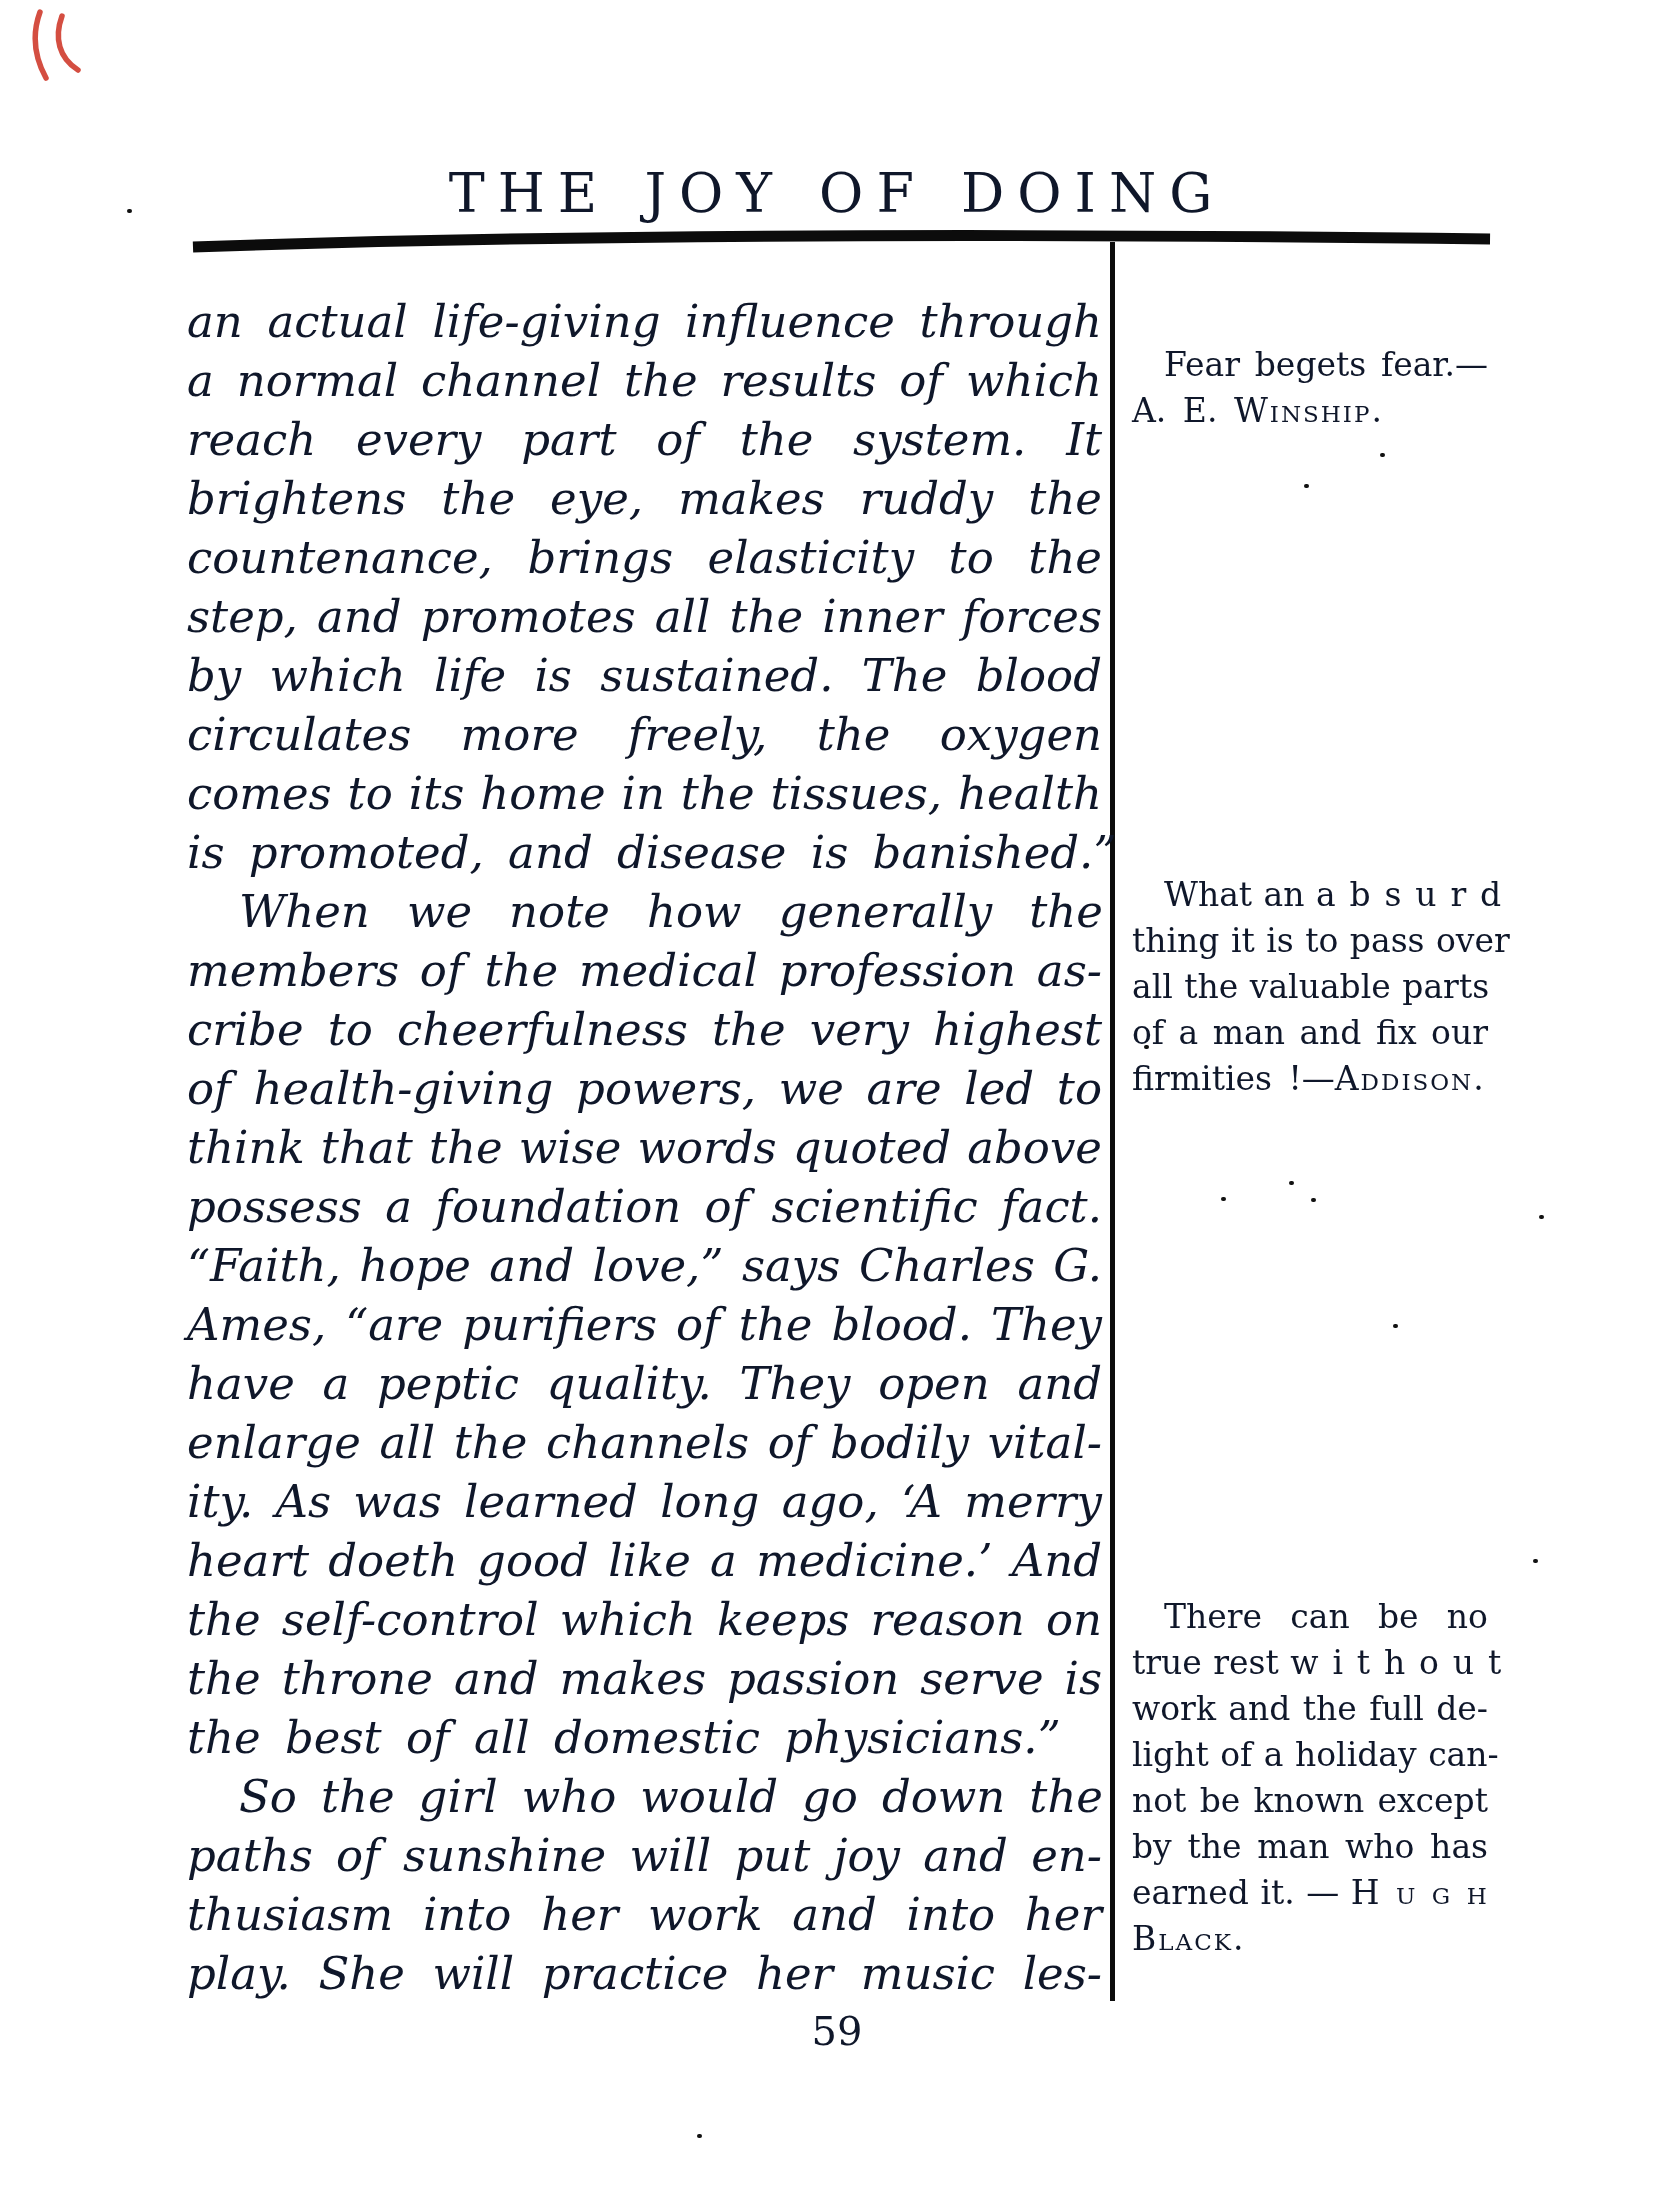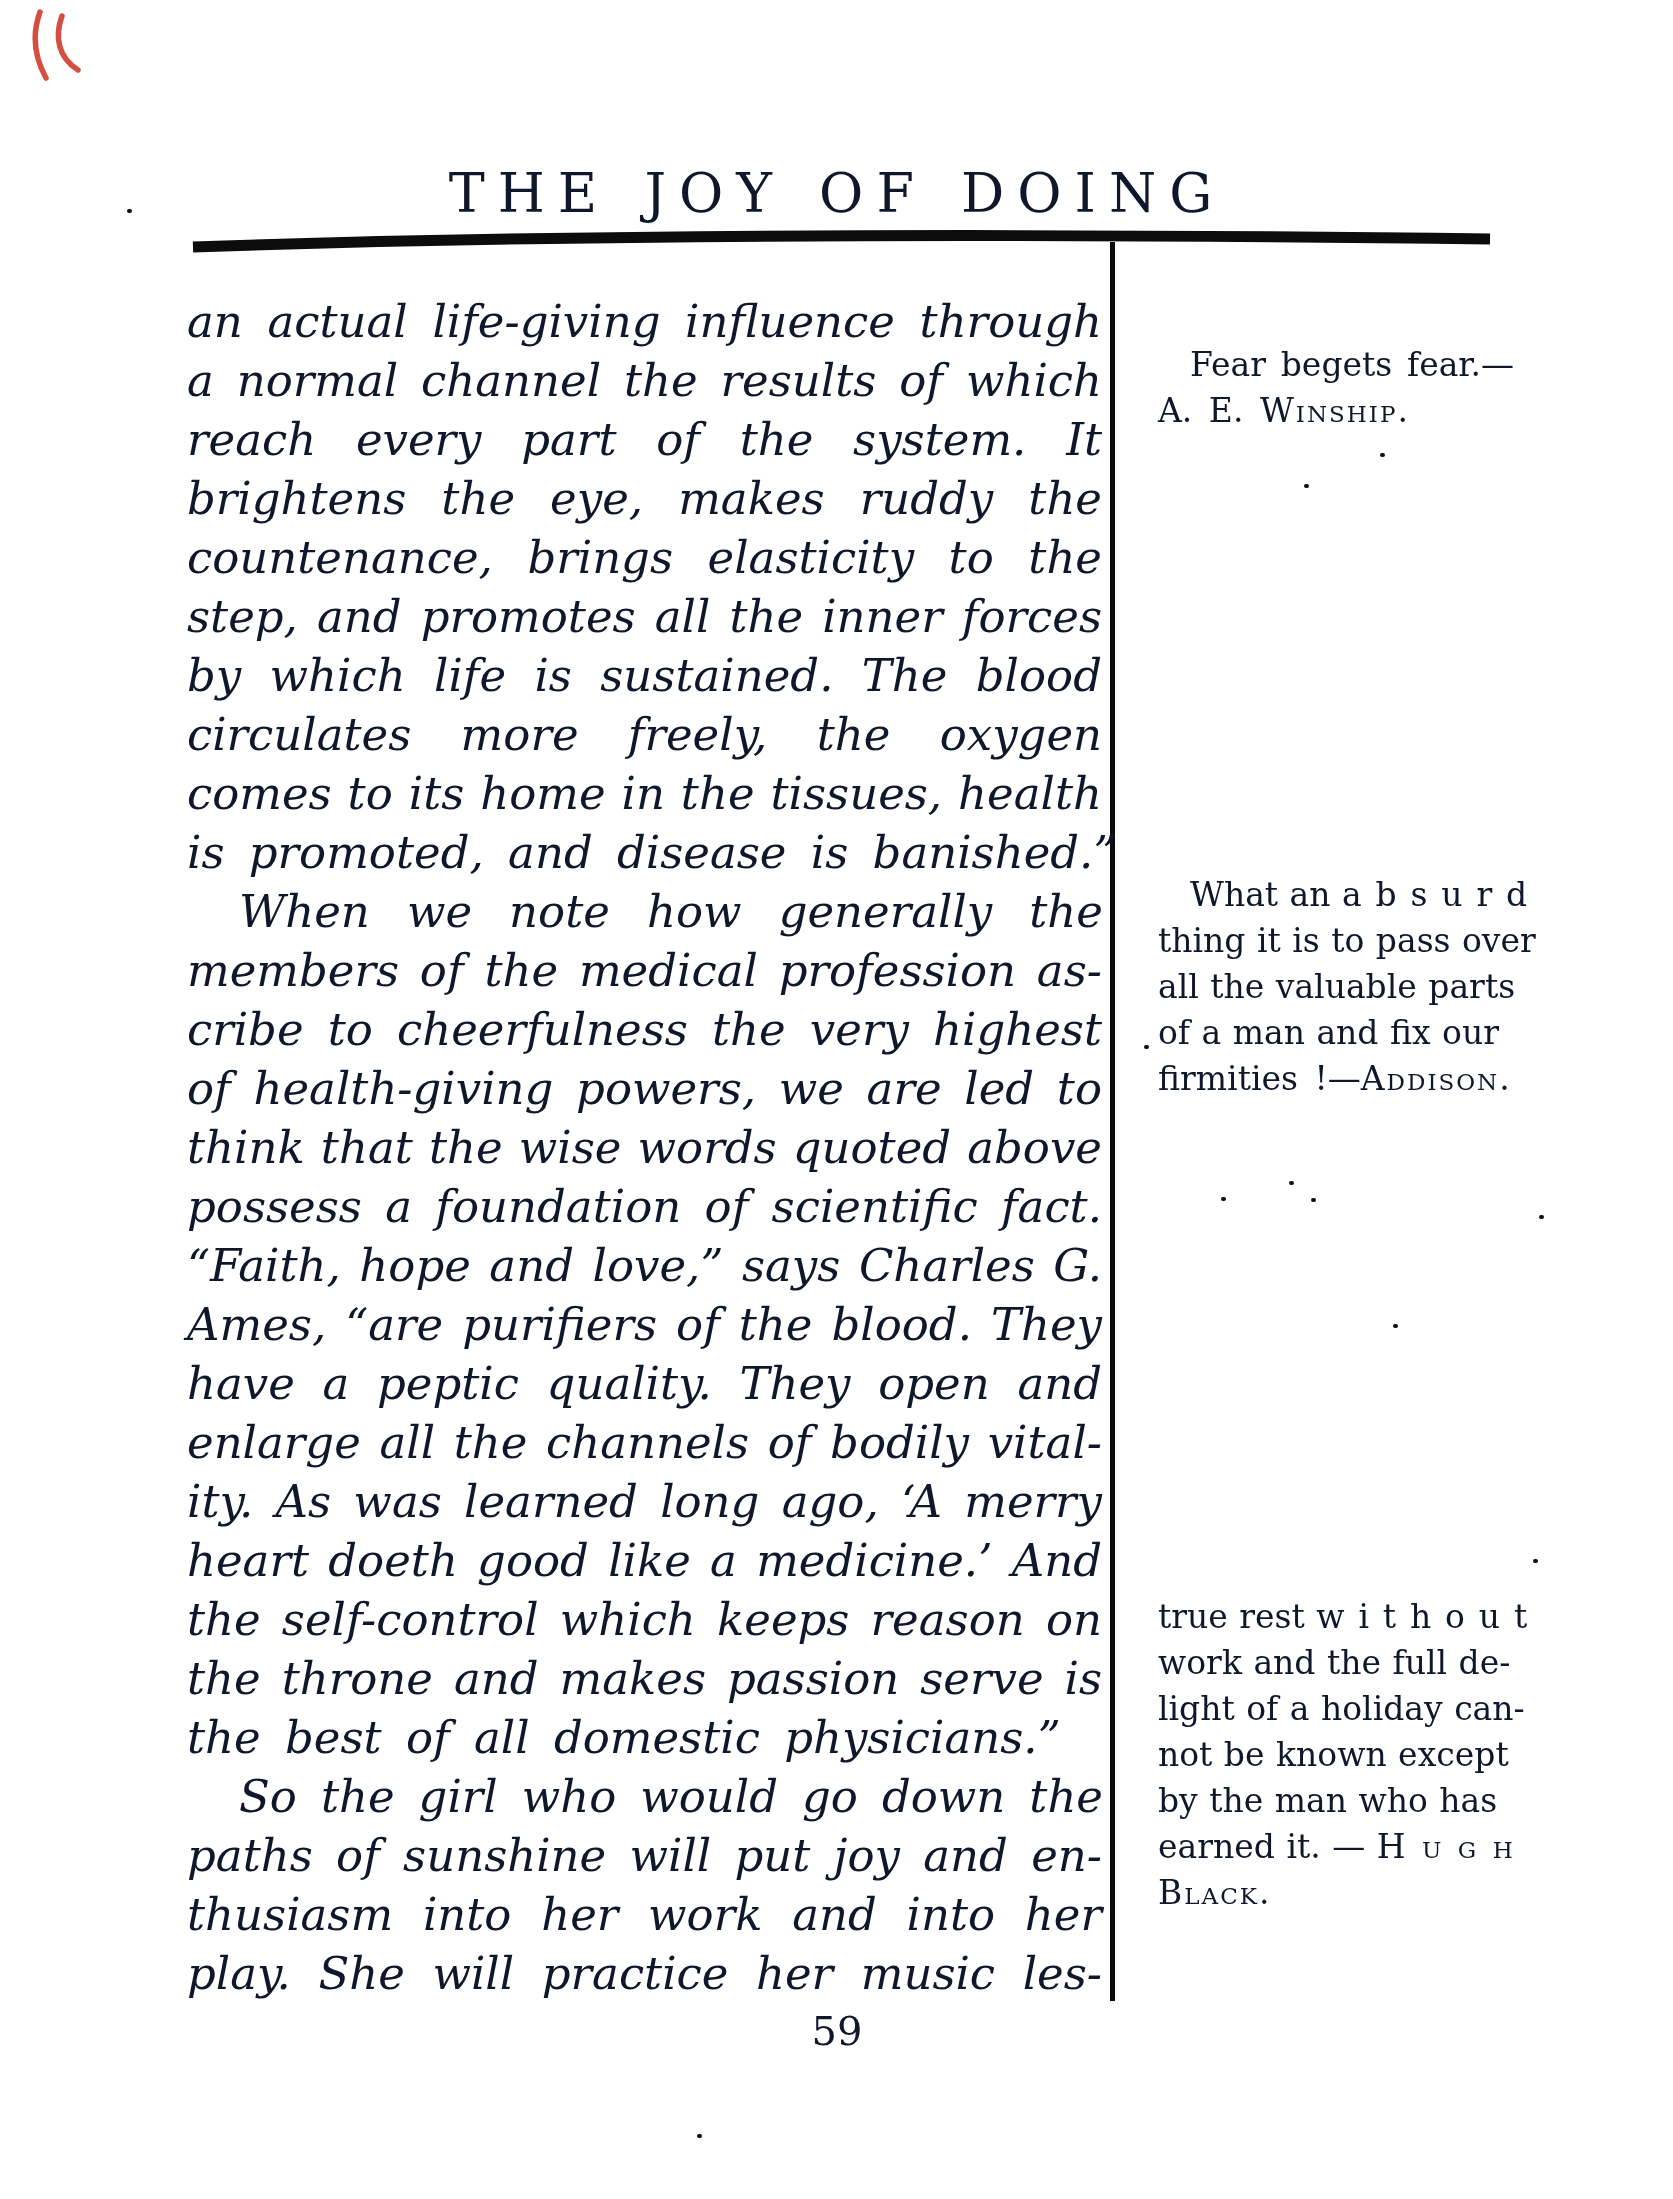--- a/index.html
+++ b/index.html
@@ -60,21 +60,20 @@
     width: 356px;
   }
   .margin-note .nline {
     height: 46px;
     line-height: 46px;
     font-size: 33px;
     text-align: justify;
     text-align-last: justify;
     white-space: nowrap;
     word-spacing: 1px;
-    margin-left: 26px;
   }
   .margin-note .nline.end { text-align: right; text-align-last: left; word-spacing: 6px; }
   .margin-note .nline.indent { padding-left: 32px; width: 324px; }
   .sc { font-variant: small-caps; letter-spacing: 2px; }
   .spaced { letter-spacing: 0.42em; }
   .sc.spaced { letter-spacing: 0.5em; }
 
   
   #page-number {
     position: absolute;
@@ -151,20 +150,21 @@
       <div class="nline end"><span class="">A. E. </span><span class="sc ">Winship.</span></div>
     </div>
     <div class="margin-note" style="top: 872px;">
       <div class="nline indent"><span class="">What an </span><span class="spaced">absurd</span></div>
       <div class="nline"><span class="">thing it is to pass over</span></div>
       <div class="nline"><span class="">all the valuable parts</span></div>
       <div class="nline"><span class="">of a man and fix our</span></div>
       <div class="nline end"><span class="">firmities !—</span><span class="sc ">Addison.</span></div>
     </div>
     <div class="margin-note" style="top: 1594px;">
+      <div class="nline indent"><span class="">There can be no</span></div>
       <div class="nline"><span class="">true rest </span><span class="spaced">without</span></div>
       <div class="nline"><span class="">work and the full de-</span></div>
       <div class="nline"><span class="">light of a holiday can-</span></div>
       <div class="nline"><span class="">not be known except</span></div>
       <div class="nline"><span class="">by the man who has</span></div>
       <div class="nline"><span class="">earned it. — </span><span class="sc spaced">Hugh</span></div>
       <div class="nline end"><span class="sc ">Black.</span></div>
     </div>
     <div class="speck" style="left: 127px; top: 209px;"></div>
     <div class="speck" style="left: 1380px; top: 453px;"></div>

